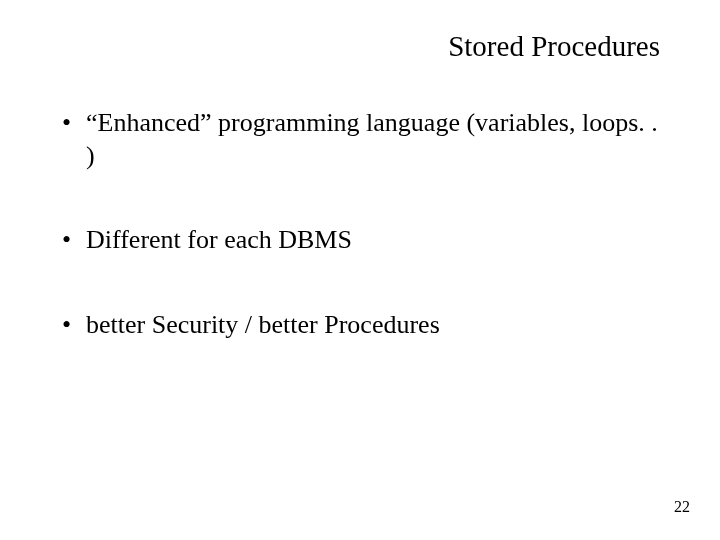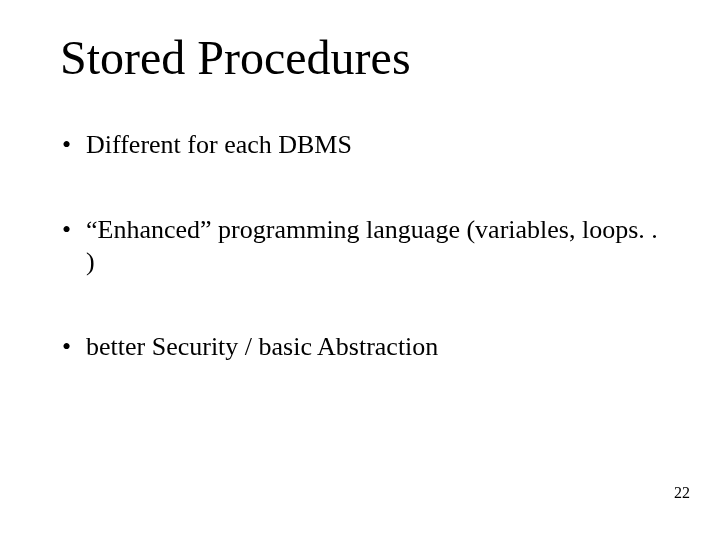--- a/index.html
+++ b/index.html
@@ -16,22 +16,22 @@
       position: relative;
       overflow: hidden;
     }
     .slide {
       width: 100%;
       height: 100%;
       padding: 24px 60px 40px 60px;
       position: relative;
     }
     .title {
-      font-size: 48px;
-      text-align: left;
+      font-size: 29px;
+      text-align: right;
       font-weight: normal;
       margin-bottom: 44px;
       margin-top: 6px;
     }
     .bullets {
       list-style: none;
       padding-left: 0;
     }
     .bullets li {
       font-size: 26px;
@@ -47,32 +47,32 @@
       top: 0;
       font-size: 26px;
     }
     .footnote {
       font-size: 26px;
       text-align: center;
       margin-top: -6px;
     }
     .pagenum {
       position: absolute;
-      bottom: 38px;
+      bottom: 24px;
       right: 30px;
       font-size: 16px;
     }
   </style>
 </head>
 <body>
 
 <div class="slide">
   <h1 class="title">Stored Procedures</h1>
 
   <ul class="bullets">
+    <li>“Enhanced” programming language (variables, loops. . )</li>
     <li>Different for each DBMS</li>
-    <li>“Enhanced” programming language (variables, loops. . )</li>
-    <li>better Security / basic Abstraction</li>
+    <li>better Security / better Procedures</li>
   </ul>
 
 
   <div class="pagenum">22</div>
 </div>
 
 </body></html>

